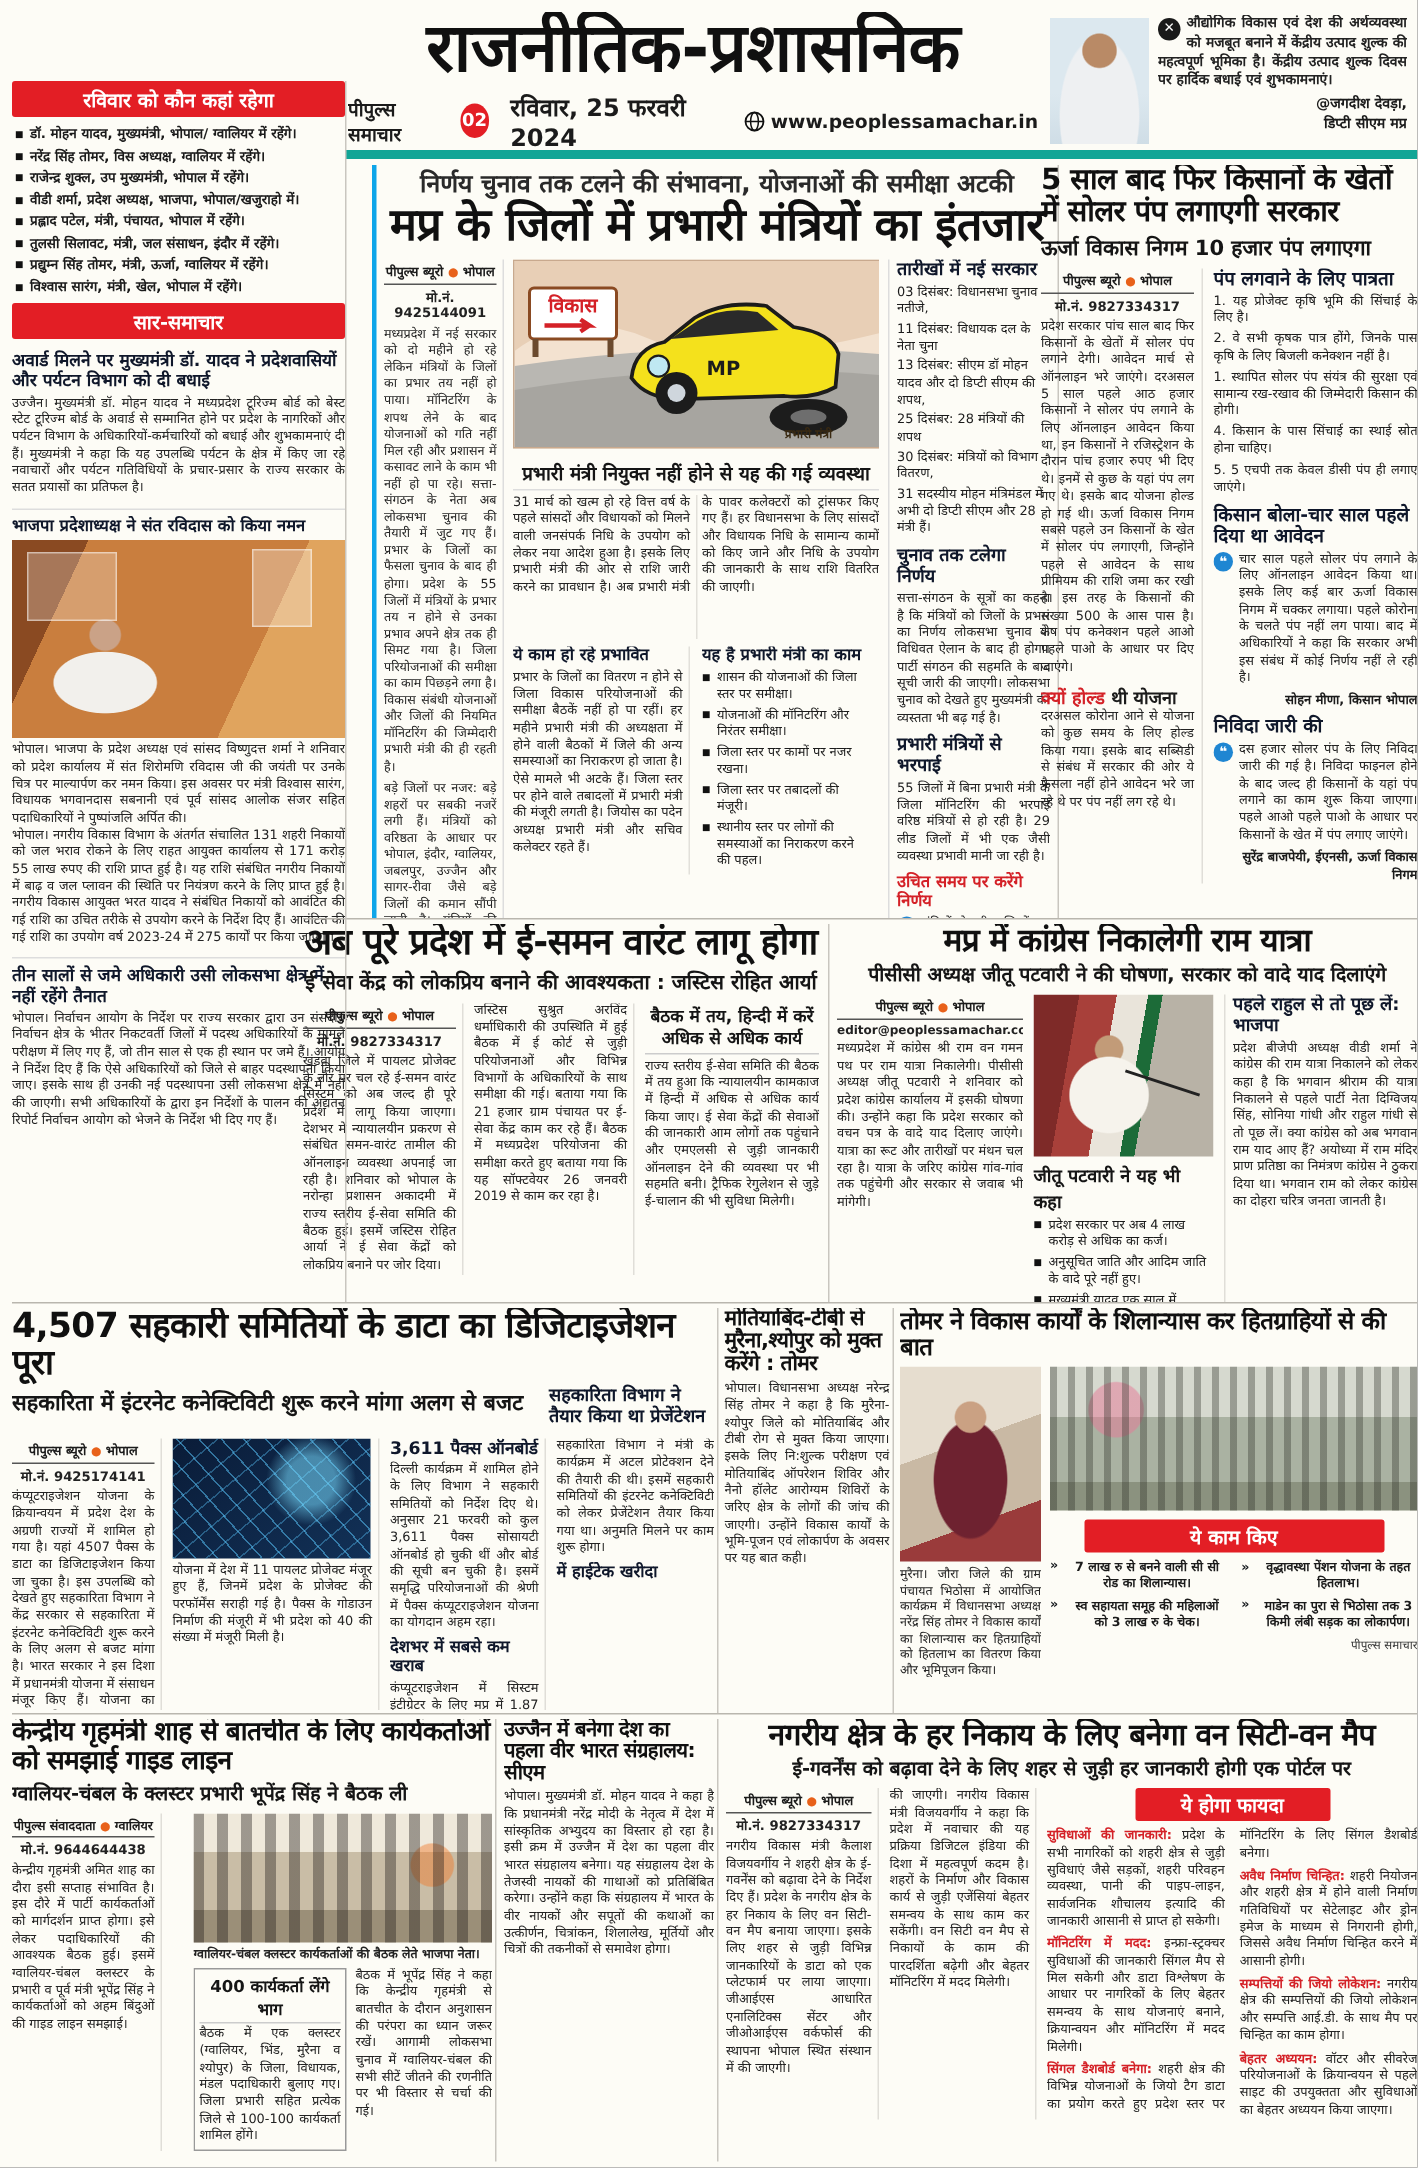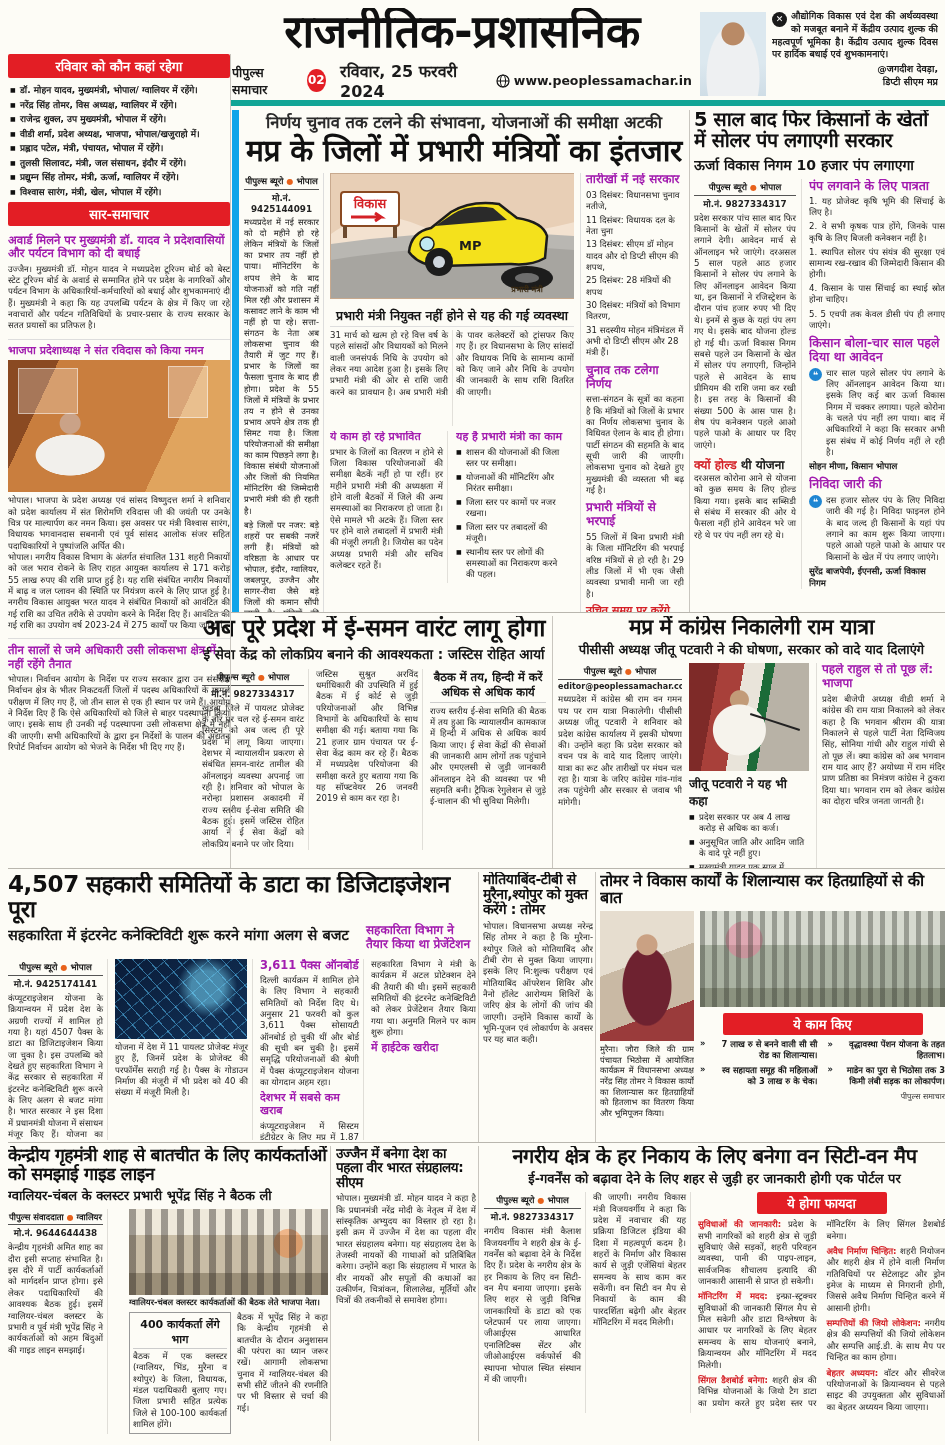--- a/index.html
+++ b/index.html
@@ -12,31 +12,31 @@
   .hd{font-weight:700;color:#101010;letter-spacing:-.4px;line-height:1.07}
   .ctr{text-align:center}
   .kick{font-weight:600;color:#2a2a2a}
   .subh{font-weight:700;color:#151515}
   .bd{font-size:8.6px;line-height:1.32;text-align:justify;color:#232323}
   .cap{font-size:8.3px;line-height:1.28;text-align:justify;color:#232323}
   .bl{font-size:9.2px;font-weight:700;text-align:center;padding:2px 0;border-bottom:1px solid #555}
   .bl .dot{color:#e8611a;font-size:8px}
   .ph{font-size:8.8px;font-weight:600;text-align:center;padding:2px 0 3px;color:#222}
   .rt{background:#e31e25;color:#fff;font-weight:700;text-align:center;border-radius:2px}
-  .sh{font-weight:700;font-size:11px;line-height:1.15;color:#a21caf;margin:0 0 3px}
+  .sh{font-weight:700;font-size:11px;line-height:1.15;color:#0f172a;margin:0 0 3px}
   .shr{color:#d42127}
   ul{margin:0;padding:0;list-style:none}
   .sq li{position:relative;padding-left:10px;margin-bottom:3px;font-weight:700;font-size:9px;line-height:1.28;text-align:left}
   .sq li::before{content:"■";position:absolute;left:0;top:1px;font-size:6px;color:#111}
   .sqs li{font-weight:400;font-size:8.6px}
-  .arr li{position:relative;padding-left:12px;margin-bottom:4px;font-size:8.4px;font-weight:600;line-height:1.3;text-align:right}
+  .arr li{position:relative;padding-left:12px;margin-bottom:4px;font-size:8.4px;font-weight:600;line-height:1.3;text-align:center}
   .arr li::before{content:"»";position:absolute;left:0;top:-1px;color:#14181c;font-weight:700}
   .num li{font-size:8.6px;line-height:1.3;margin-bottom:3px;text-align:justify}
   .tl li{font-size:8.6px;line-height:1.32;margin-bottom:2px;text-align:left}
-  .att{font-size:8.6px;font-weight:700;text-align:left;margin-top:2px}
+  .att{font-size:8.6px;font-weight:700;text-align:right;margin-top:2px}
   .qrow{display:flex;gap:4px}
   .qico{flex:0 0 13px;width:13px;height:13px;border-radius:50%;background:#1f86d2;color:#fff;
         font-size:9px;line-height:14px;text-align:center;font-weight:700}
   .pic{position:relative;overflow:hidden;background:#c9c2b4}
   .col{box-sizing:border-box;overflow:hidden}
   .row{display:flex}
   .credit{font-size:7.8px;text-align:right;color:#333}
 </style>
 </head>
 <body>
@@ -102,21 +102,21 @@
       <span class="abs" style="left:160px;top:6px;width:40px;height:52px;background:rgba(255,255,255,.3);border:1px solid rgba(255,255,255,.5)"></span>
     </div>
     <div class="bd" style="margin-top:3px">भोपाल। भाजपा के प्रदेश अध्यक्ष एवं सांसद विष्णुदत्त शर्मा ने शनिवार को प्रदेश कार्यालय में संत शिरोमणि रविदास जी की जयंती पर उनके चित्र पर माल्यार्पण कर नमन किया। इस अवसर पर मंत्री विश्वास सारंग, विधायक भगवानदास सबनानी एवं पूर्व सांसद आलोक संजर सहित पदाधिकारियों ने पुष्पांजलि अर्पित की।</div>
 
     <div class="bd">भोपाल। नगरीय विकास विभाग के अंतर्गत संचालित 131 शहरी निकायों को जल भराव रोकने के लिए राहत आयुक्त कार्यालय से 171 करोड़ 55 लाख रुपए की राशि प्राप्त हुई है। यह राशि संबंधित नगरीय निकायों में बाढ़ व जल प्लावन की स्थिति पर नियंत्रण करने के लिए प्राप्त हुई है। नगरीय विकास आयुक्त भरत यादव ने संबंधित निकायों को आवंटित की गई राशि का उचित तरीके से उपयोग करने के निर्देश दिए हैं। आवंटित की गई राशि का उपयोग वर्ष 2023-24 में 275 कार्यों पर किया जाएगा।</div>
 
     <div class="sh" style="font-size:11.5px;margin-top:7px;border-top:1px solid #ddd;padding-top:5px">तीन सालों से जमे अधिकारी उसी लोकसभा क्षेत्र में नहीं रहेंगे तैनात</div>
     <div class="bd">भोपाल। निर्वाचन आयोग के निर्देश पर राज्य सरकार द्वारा उन संसदीय निर्वाचन क्षेत्र के भीतर निकटवर्ती जिलों में पदस्थ अधिकारियों के मामले परीक्षण में लिए गए हैं, जो तीन साल से एक ही स्थान पर जमे हैं। आयोग ने निर्देश दिए हैं कि ऐसे अधिकारियों को जिले से बाहर पदस्थापना किया जाए। इसके साथ ही उनकी नई पदस्थापना उसी लोकसभा क्षेत्र में नहीं की जाएगी। सभी अधिकारियों के द्वारा इन निर्देशों के पालन की अद्यतन रिपोर्ट निर्वाचन आयोग को भेजने के निर्देश भी दिए गए हैं।</div>
   </div>
 
-  <div class="abs" style="left:232px;top:110px;width:458px;height:502px;border-left:7px solid #0ea5e9;border-right:1px solid #c9c6bf;padding:0 5px">
+  <div class="abs" style="left:248px;top:110px;width:458px;height:502px;border-left:3px solid #0ea5e9;border-right:1px solid #c9c6bf;padding:0 5px">
     <div class="kick ctr" style="font-size:16.5px">निर्णय चुनाव तक टलने की संभावना, योजनाओं की समीक्षा अटकी</div>
     <div class="hd ctr" style="font-size:30px;margin-top:2px">मप्र के जिलों में प्रभारी मंत्रियों का इंतजार</div>
     <div class="row" style="margin-top:6px;gap:6px">
 
       <div class="col" style="width:80px;flex:0 0 80px;border-right:1px solid #ddd;padding-right:4px">
         <div class="bl" style="font-size:8.6px"><span>पीपुल्स ब्यूरो</span> <span class="dot">●</span> <span>भोपाल</span></div>
         <div class="ph">मो.नं. 9425144091</div>
         <div class="bd" style="font-size:8.4px">मध्यप्रदेश में नई सरकार को दो महीने हो रहे लेकिन मंत्रियों के जिलों का प्रभार तय नहीं हो पाया। मॉनिटरिंग के शपथ लेने के बाद योजनाओं को गति नहीं मिल रही और प्रशासन में कसावट लाने के काम भी नहीं हो पा रहे। सत्ता-संगठन के नेता अब लोकसभा चुनाव की तैयारी में जुट गए हैं। प्रभार के जिलों का फैसला चुनाव के बाद ही होगा। प्रदेश के 55 जिलों में मंत्रियों के प्रभार तय न होने से उनका प्रभाव अपने क्षेत्र तक ही सिमट गया है। जिला परियोजनाओं की समीक्षा का काम पिछड़ने लगा है। विकास संबंधी योजनाओं और जिलों की नियमित मॉनिटरिंग की जिम्मेदारी प्रभारी मंत्री की ही रहती है।</div>
         <div class="bd" style="font-size:8.4px;margin-top:3px">बड़े जिलों पर नजर: बड़े शहरों पर सबकी नजरें लगी हैं। मंत्रियों को वरिष्ठता के आधार पर भोपाल, इंदौर, ग्वालियर, जबलपुर, उज्जैन और सागर-रीवा जैसे बड़े जिलों की कमान सौंपी जाती है। मंत्रियों की संख्या को देखते हुए प्रदेश में जिलों की संख्या ज्यादा है। मंत्रियों को एक से ज्यादा जिलों का प्रभार दिया जाएगा।</div>
       </div>

